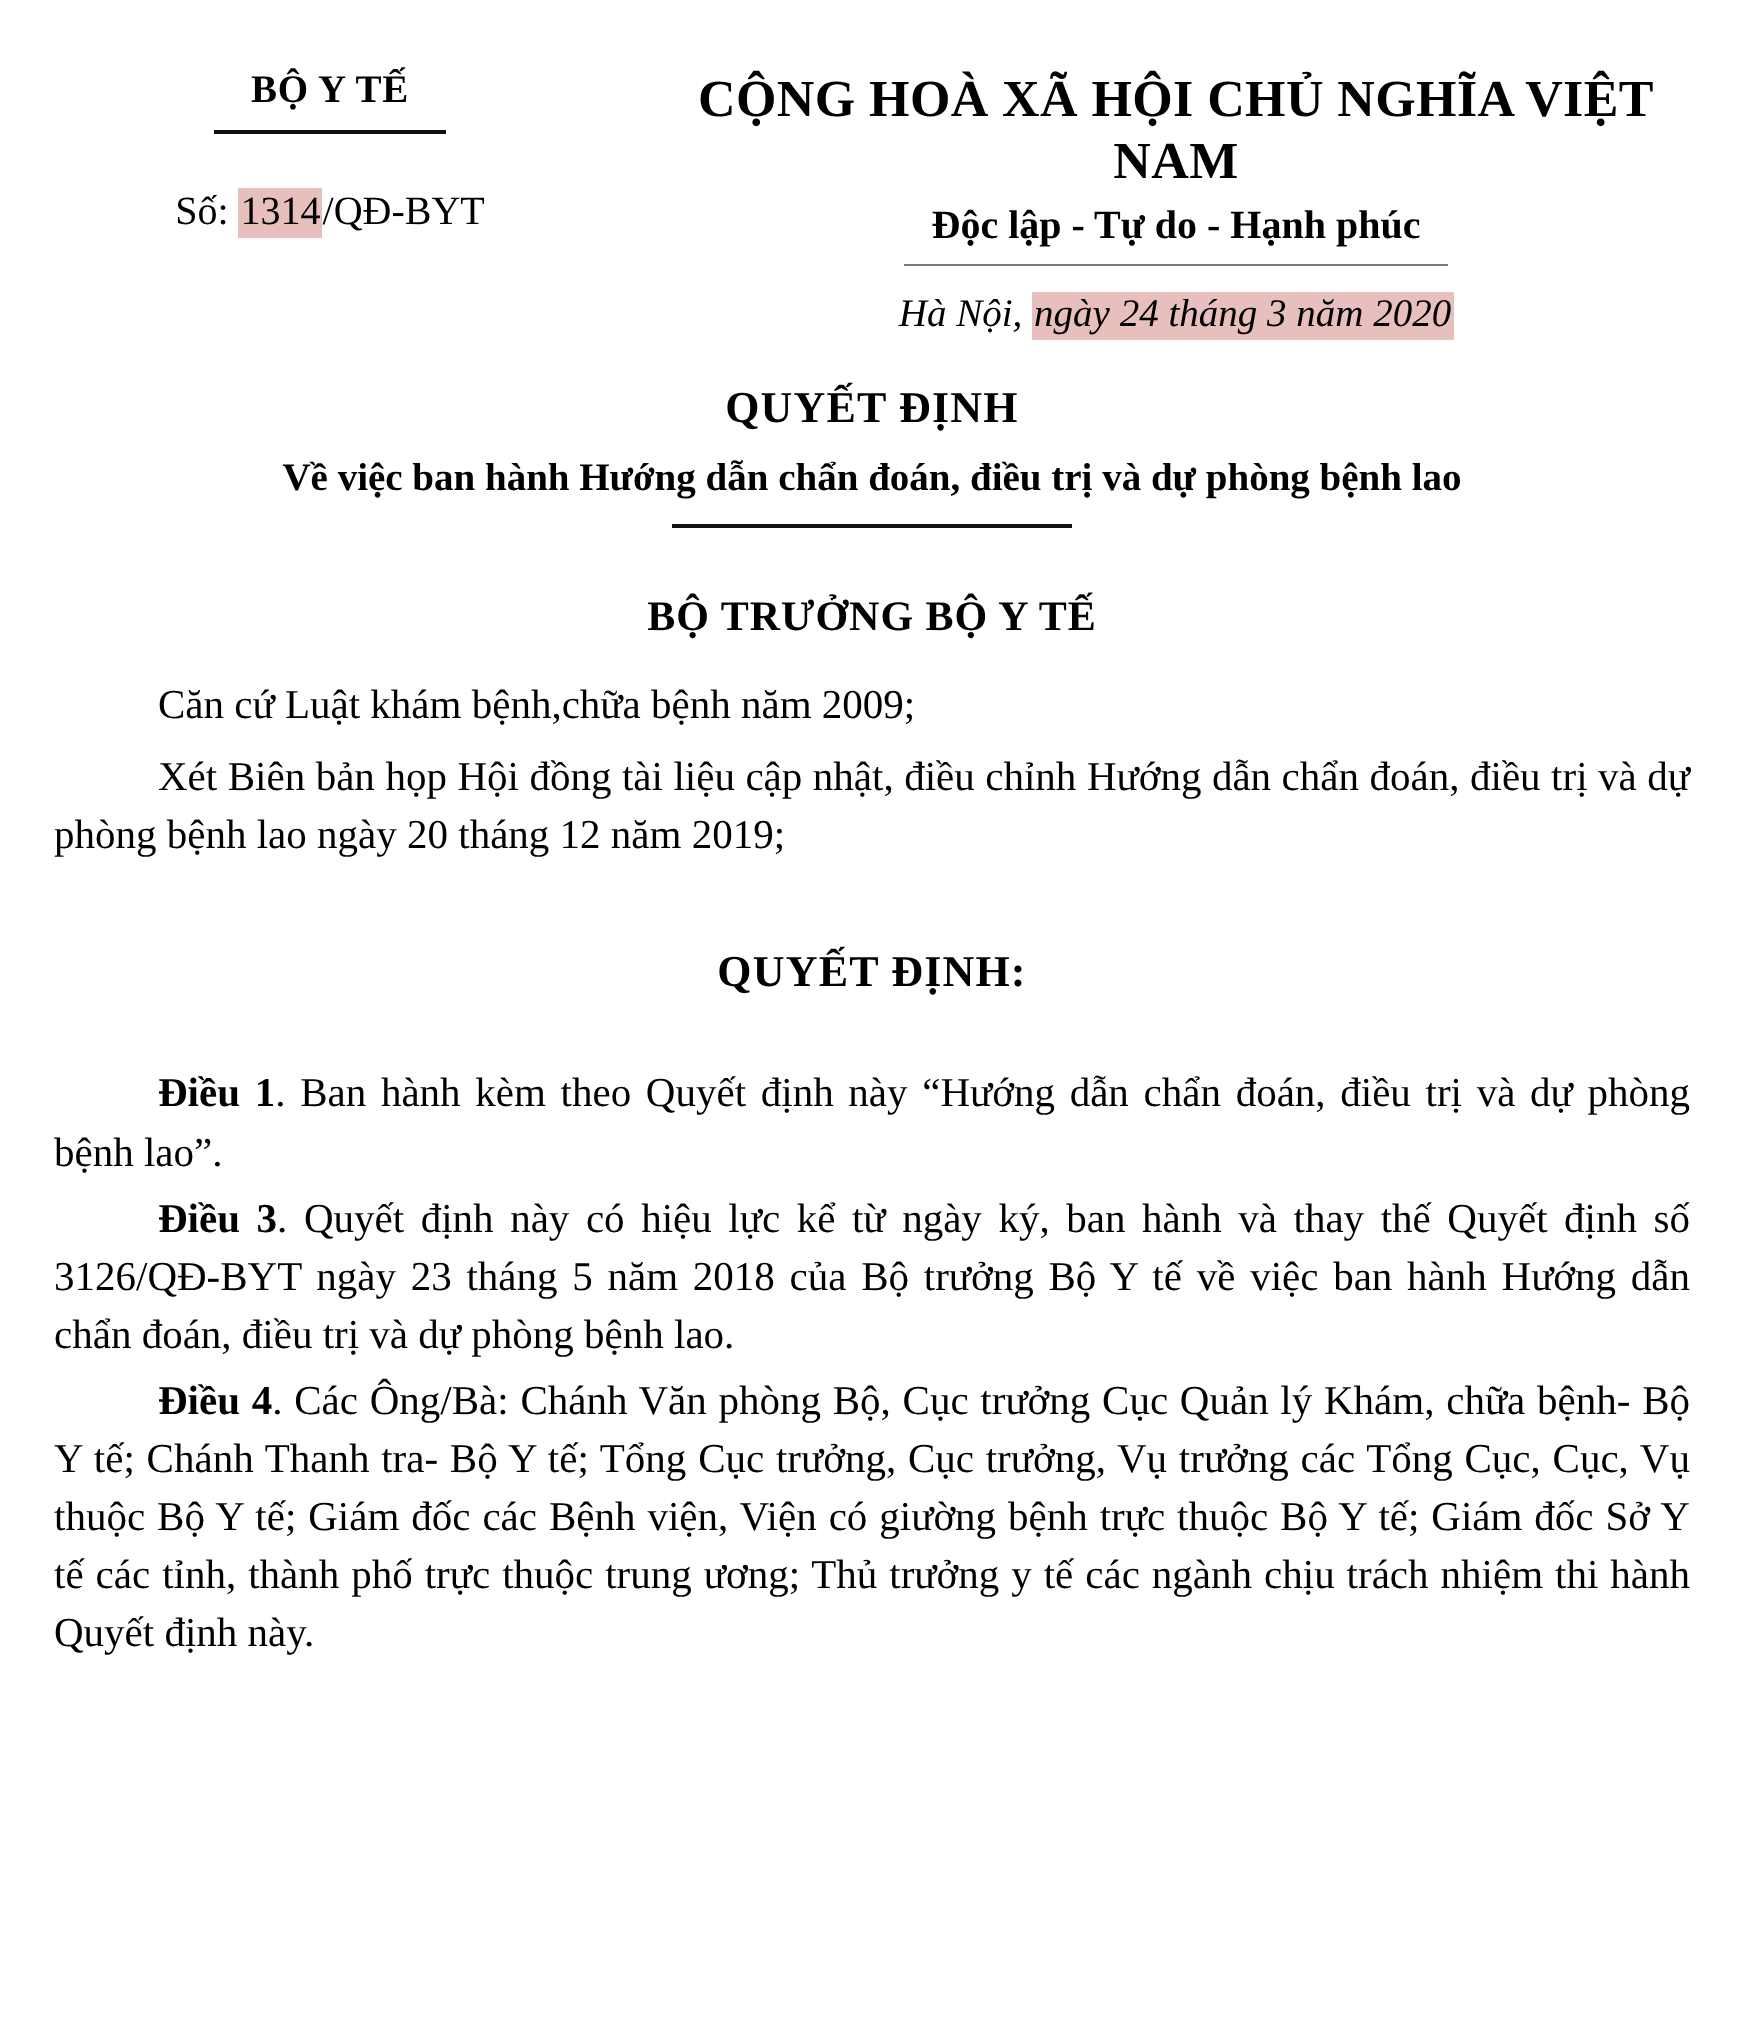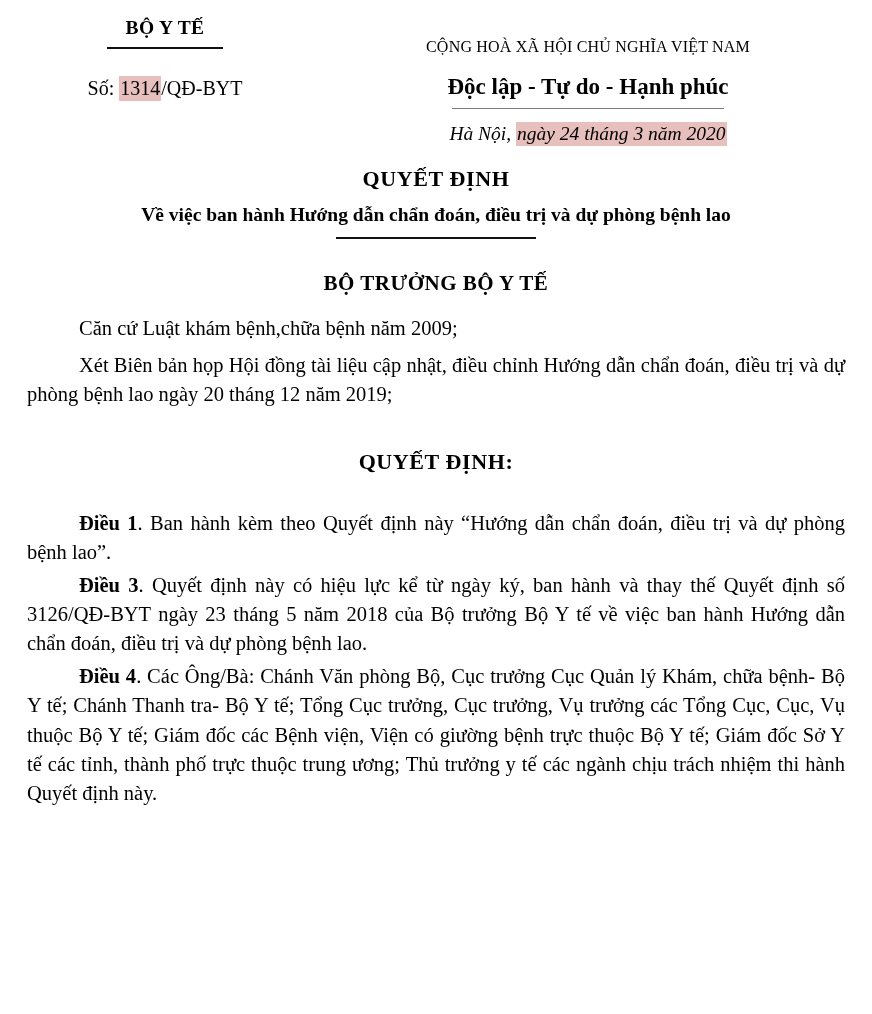--- a/index.html
+++ b/index.html
@@ -22,21 +22,21 @@
     height: 1014px;
     box-sizing: border-box;
     padding: 0;
     overflow: hidden;
   }
 
   
   .doc-header {
     display: flex;
     align-items: flex-start;
-    padding-top: 16px;
+    padding-top: 34px;
   }
   .header-left {
     width: 330px;
     text-align: center;
     flex: 0 0 330px;
   }
   .header-right {
     flex: 1 1 auto;
     text-align: center;
     padding-right: 26px;
@@ -56,30 +56,29 @@
   }
 
   .doc-number {
     margin-top: 26px;
     font-size: 20px;
     line-height: 1.3;
     white-space: nowrap;
   }
 
   .nation-name {
-    font-weight: normal;
-    font-size: 16px;
+    font-weight: bold;
+    font-size: 26px;
     letter-spacing: 0.2px;
     line-height: 1.2;
-    margin-top: 21px;
   }
   .nation-motto {
     font-weight: bold;
-    font-size: 23px;
-    margin-top: 17px;
+    font-size: 20px;
+    margin-top: 5px;
     line-height: 1.2;
   }
   .rule-medium {
     width: 272px;
     height: 0;
     margin: 7px auto 0 auto;
     border-top: 1.3px solid #7a7a7a;
   }
   .place-date {
     margin-top: 12px;

